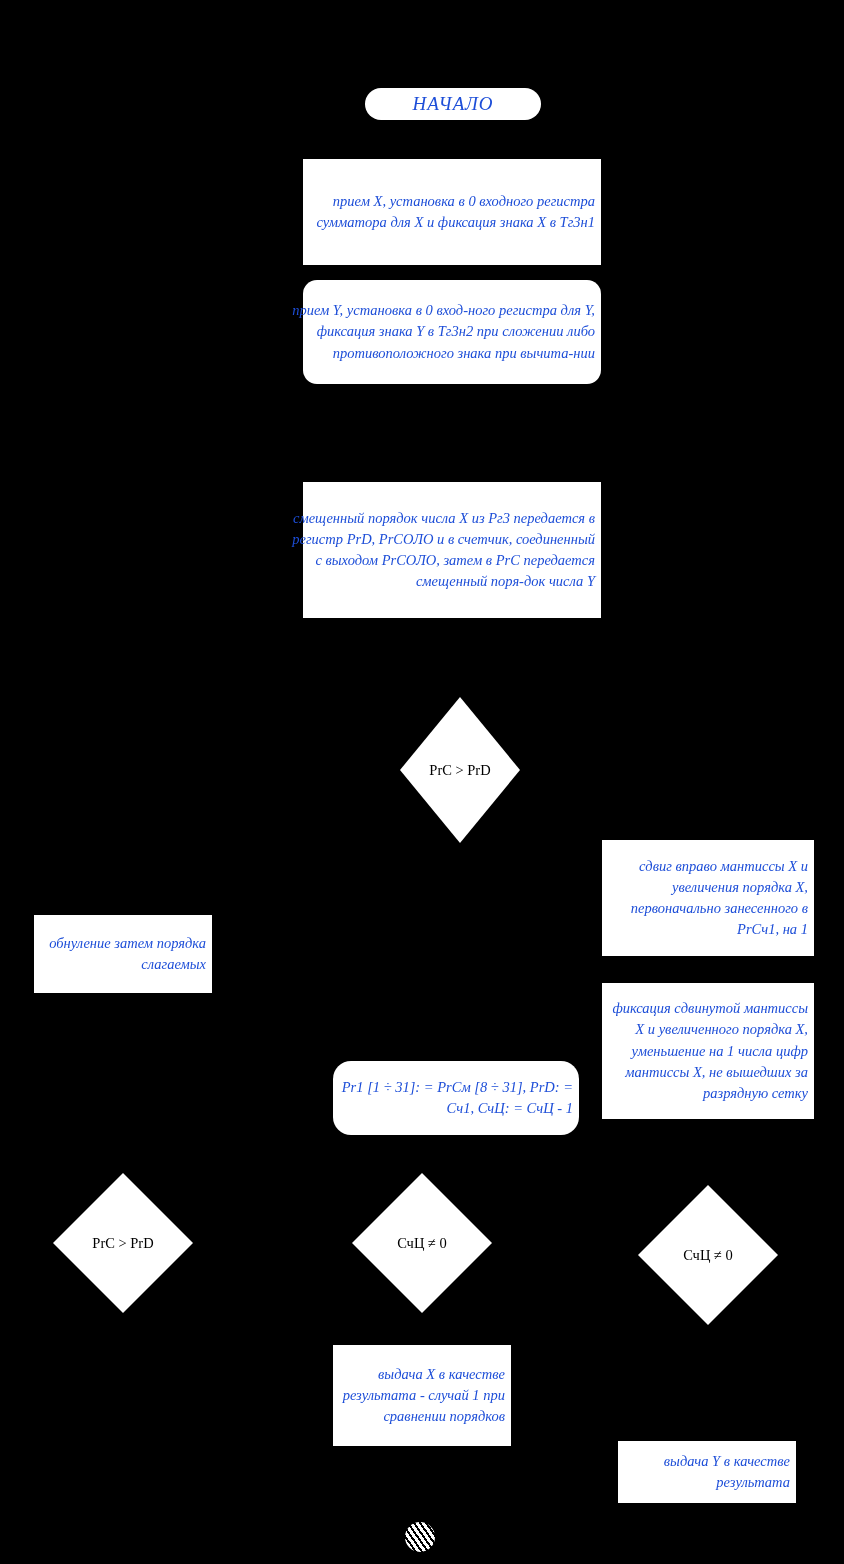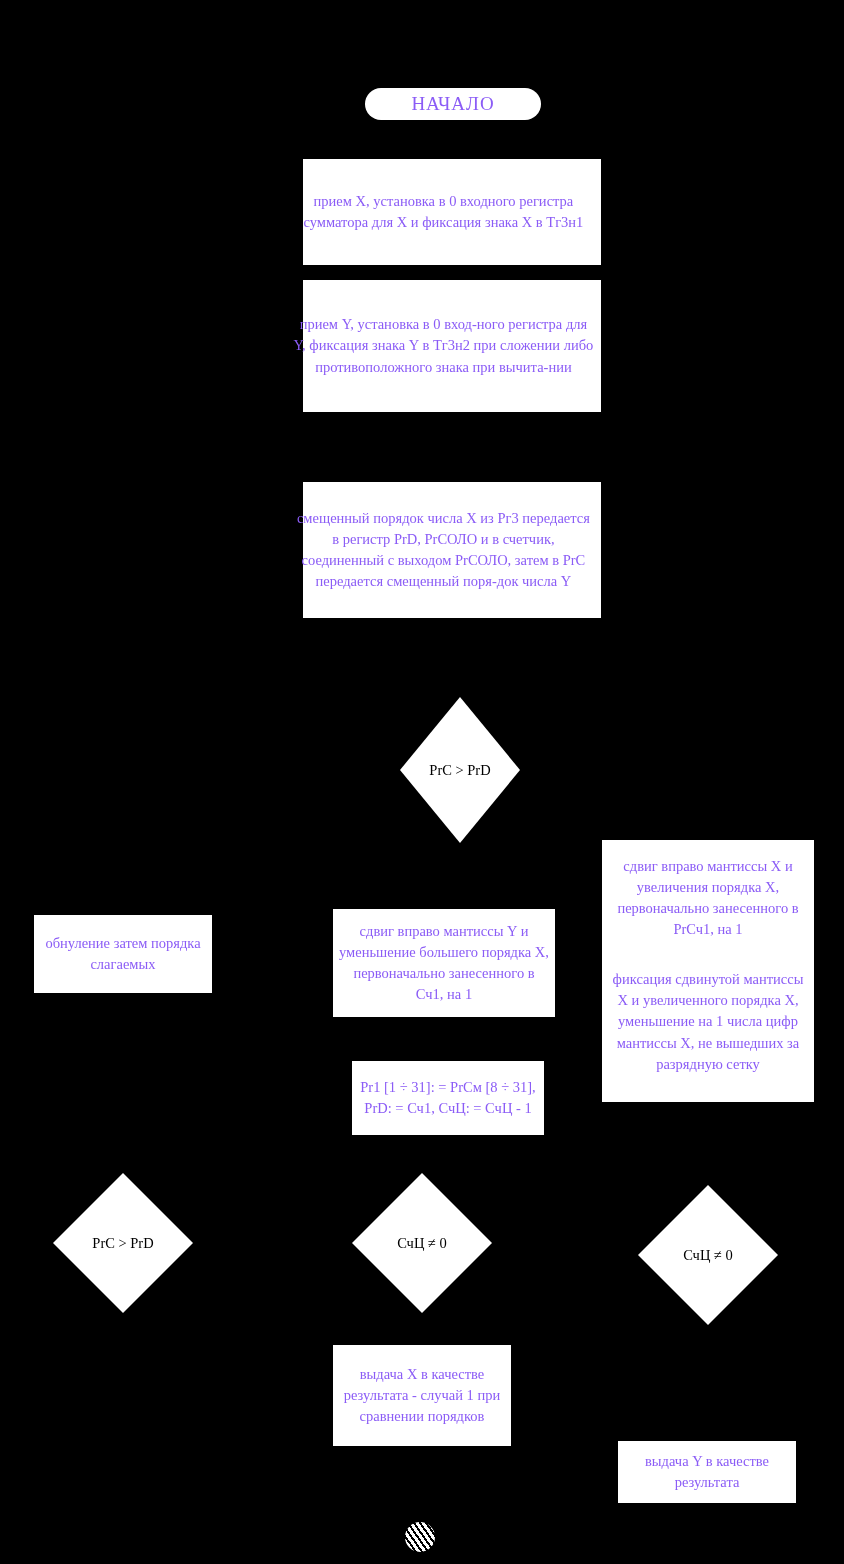--- a/index.html
+++ b/index.html
@@ -14,30 +14,32 @@
     position: relative;
     width: 844px;
     height: 1564px;
     background: #000000;
     overflow: hidden;
   }
   .node {
     position: absolute;
     box-sizing: border-box;
     background: #ffffff;
-    color: #8b5cf6;
+    color: #1d4ed8;
     display: flex;
     align-items: center;
     justify-content: center;
     text-align: center;
+    font-style: italic;
   }
   .proc {
     padding: 20px 6px;
     line-height: 1.45;
     font-size: 14.5px;
+    text-align: right;
   }
   .proc .txt {
     display: block;
     width: 100%;
     white-space: pre-line;
   }
   .terminator {
     border-radius: 26px;
     font-size: 19px;
     letter-spacing: 1px;
@@ -89,21 +91,21 @@
 <div id="canvas">
 
   <div class="node terminator" style="left:365px; top:88px; width:176px; height:32px;">
     <span class="txt">НАЧАЛО</span>
   </div>
 
   <div class="node proc clipped" style="left:303px; top:159px; width:298px; height:106px;">
     <span class="txt">прием X, установка в 0 входного регистра сумматора для X и фиксация знака X в Тг3н1</span>
   </div>
 
-  <div class="node proc clipped" style="left:303px; top:280px; width:298px; height:132px;">
+  <div class="node proc clipped" style="left:303px; top:280px; width:298px; height:104px;border-radius:14px;">
     <span class="txt">прием Y, установка в 0 вход-ного регистра для Y, фиксация знака Y в Тг3н2 при сложении либо противоположного знака при вычита-нии</span>
   </div>
 
   <div class="node proc clipped" style="left:303px; top:447px; width:298px; height:136px;margin-top:35px;">
     <span class="txt">смещенный порядок числа X из Рг3 передается в регистр PrD, PrСОЛО и в счетчик, соединенный с выходом PrСОЛО, затем в PrC передается смещенный поря-док числа Y</span>
   </div>
 
 
   <div class="decision" style="left:400px; top:697px; width:120px; height:146px;">
     <svg width="120" height="146" viewBox="0 0 120 146">
@@ -113,29 +115,26 @@
   </div>
 
   <div class="node proc" style="left:602px; top:840px; width:212px; height:116px;">
     <span class="txt">сдвиг вправо мантиссы X и увеличения порядка X, первоначально занесенного в PrСч1, на 1</span>
   </div>
 
   <div class="node proc" style="left:34px; top:915px; width:178px; height:78px;">
     <span class="txt">обнуление затем порядка слагаемых</span>
   </div>
 
-  <div class="node proc" style="left:333px; top:909px; width:222px; height:108px;">
-    <span class="txt">сдвиг вправо мантиссы Y и уменьшение большего порядка X, первоначально занесенного в Сч1, на 1</span>
-  </div>
 
-  <div class="node proc" style="left:602px; top:942px; width:212px; height:160px;">
+  <div class="node proc" style="left:602px; top:983px; width:212px; height:136px;">
     <span class="txt">фиксация сдвинутой мантиссы X и увеличенного порядка X, уменьшение на 1 числа цифр мантиссы X, не вышедших за разрядную сетку</span>
   </div>
 
-  <div class="node proc" style="left:352px; top:1061px; width:192px; height:74px;">
+  <div class="node proc" style="left:333px; top:1061px; width:246px; height:74px;border-radius:18px;">
     <span class="txt">Pr1 [1 ÷ 31]: = PrСм [8 ÷ 31], PrD: = Сч1, СчЦ: = СчЦ - 1</span>
   </div>
 
   <div class="decision" style="left:53px; top:1173px; width:140px; height:140px;">
     <svg width="140" height="140" viewBox="0 0 140 140">
       <polygon points="70,0 140,70 70,140 0,70" fill="#ffffff"></polygon>
     </svg>
     <div class="dlabel">PrC &gt; PrD</div>
   </div>
 

